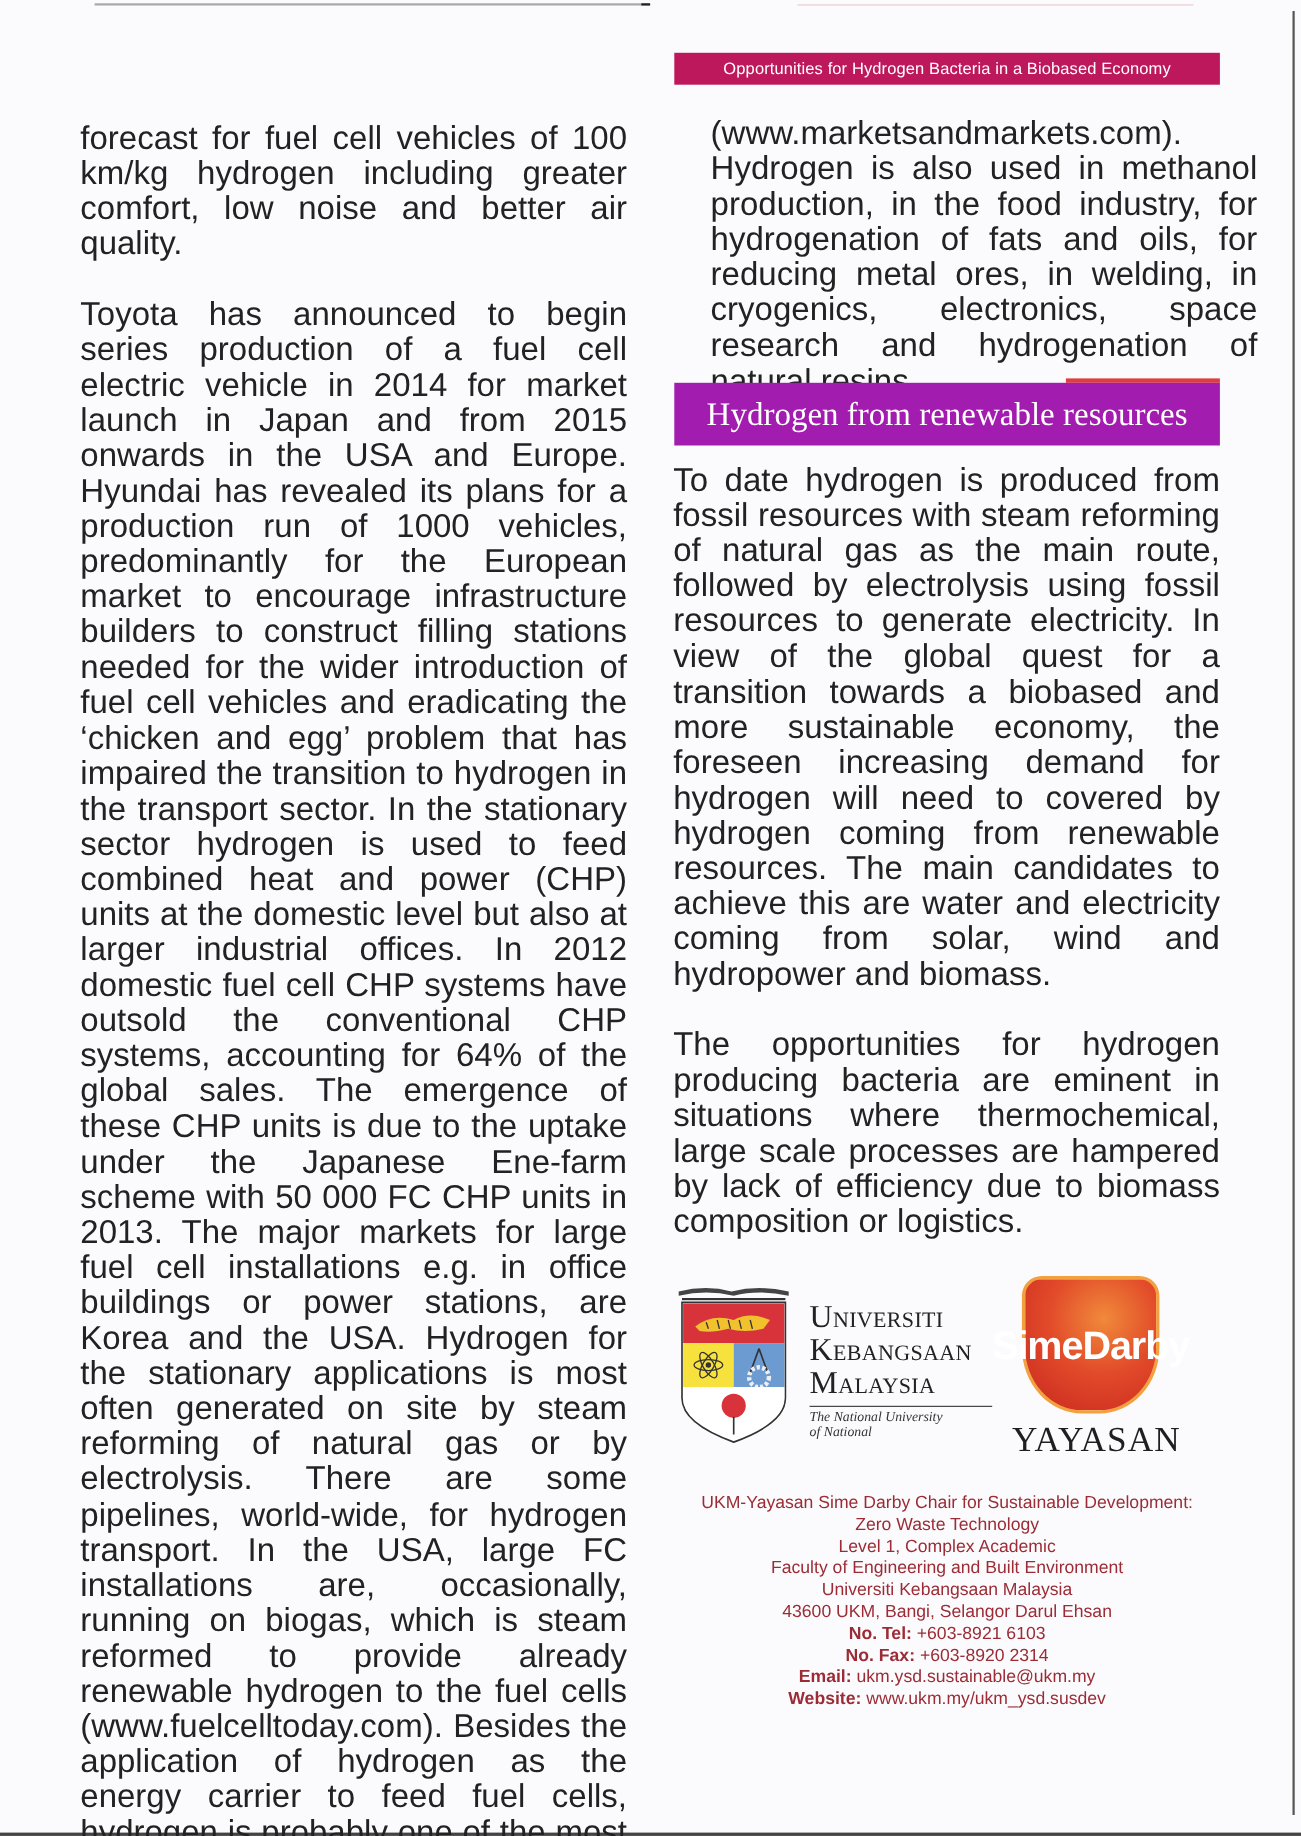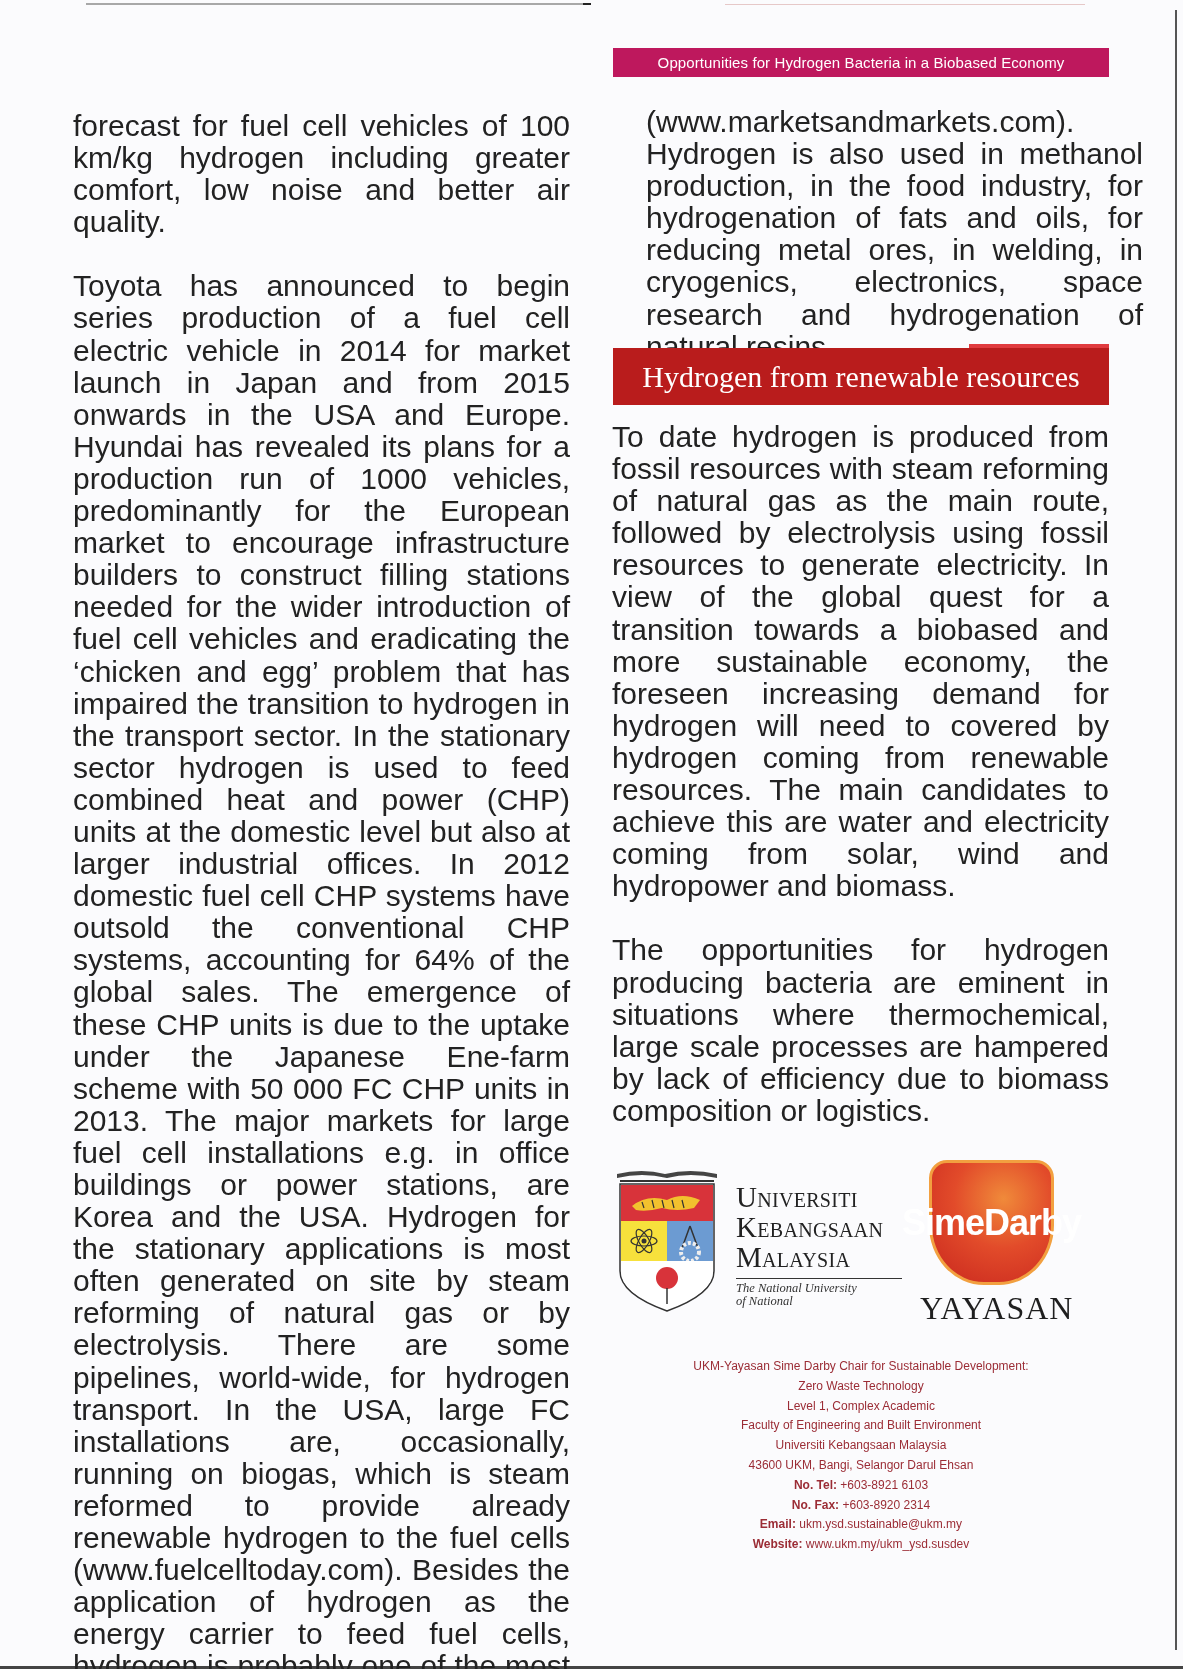--- a/index.html
+++ b/index.html
@@ -22,21 +22,21 @@
   .col-left { left: 73px; top: 110px; width: 497px; }
   .col-right-top { left: 612px; top: 106px; width: 497px; margin-left: 34px; }
   .col-right-bottom { left: 612px; top: 421px; width: 497px; }
   .col p { margin-bottom: 32px; }
   .col p:last-child { margin-bottom: 0; }
 
   .section-heading-wrap { position: absolute; left: 613px; top: 344px; width: 496px; height: 65px; }
   .section-heading-redline { position: absolute; right: 0; top: 0; width: 140px; height: 4px; background: #e03b3f; }
   .section-heading {
     position: absolute; left: 0; top: 4px; width: 496px; height: 57px;
-    background: #b91c1c; color: #fff;
+    background: #a21caf; color: #fff;
     font-family: "Liberation Serif", "DejaVu Serif", serif; font-size: 30px;
     display: flex; align-items: center; justify-content: center; white-space: nowrap;
   }
 
   .logos { position: absolute; left: 612px; top: 1160px; width: 500px; height: 175px; }
   .ukm-crest { position: absolute; left: 0; top: 6px; width: 110px; height: 150px; }
   .ukm-wordmark { position: absolute; left: 124px; top: 24px; width: 170px; font-family: "Liberation Serif", "DejaVu Serif", serif; color: #222; }
   .ukm-wordmark .line { font-size: 20px; line-height: 27px; letter-spacing: 0.3px; }
   .ukm-wordmark .line .big { font-size: 29px; }
   .ukm-rule { width: 166px; height: 1px; background: #333; margin: 4px 0 3px; }
@@ -45,21 +45,21 @@
   .sime-badge {
     position: absolute; left: 317px; top: 0; width: 125px; height: 125px;
     background: radial-gradient(circle at 60% 30%, #f08a3a 0%, #e24b2a 45%, #c8261e 100%);
     border-radius: 18px 18px 55px 55px / 18px 18px 60px 60px;
     border: 3px solid #f2a040;
     display: flex; align-items: center; justify-content: center;
     color: #fff; font-weight: bold; font-size: 36px; line-height: 36px; letter-spacing: -1px;
   }
   .yayasan { position: absolute; left: 308px; top: 130px; width: 150px; text-align: center; font-family: "Liberation Serif", "DejaVu Serif", serif; font-size: 32px; color: #1f1f1f; letter-spacing: 1px; }
 
-  .contact { position: absolute; left: 612px; top: 1357px; width: 498px; text-align: center; color: #9b2c35; font-size: 12px; line-height: 19.8px; }
+  .contact { position: absolute; left: 612px; top: 1357px; width: 498px; text-align: center; color: #9b2c35; font-size: 16px; line-height: 19.8px; }
   .contact .lbl { font-weight: bold; margin-top: 20px; }
 </style>
 </head>
 <body>
 
 <div class="top-rule-left"></div>
 <div class="top-rule-right"></div>
 <div class="right-edge"></div>
 <div class="bottom-edge"></div>
 

